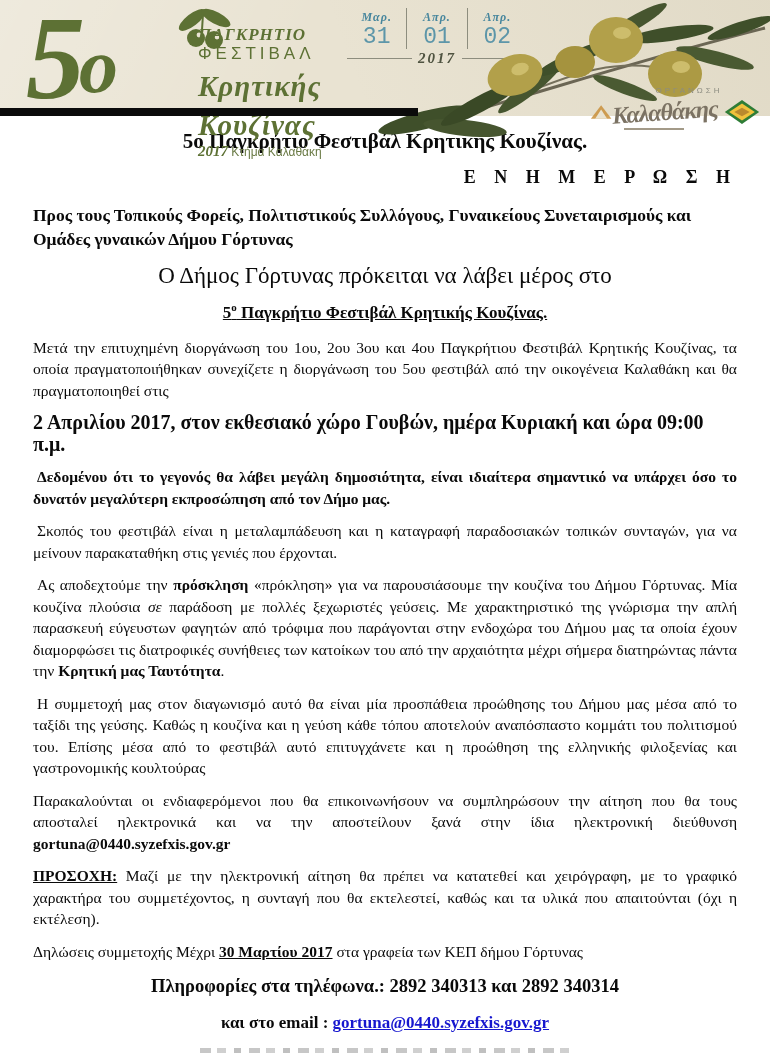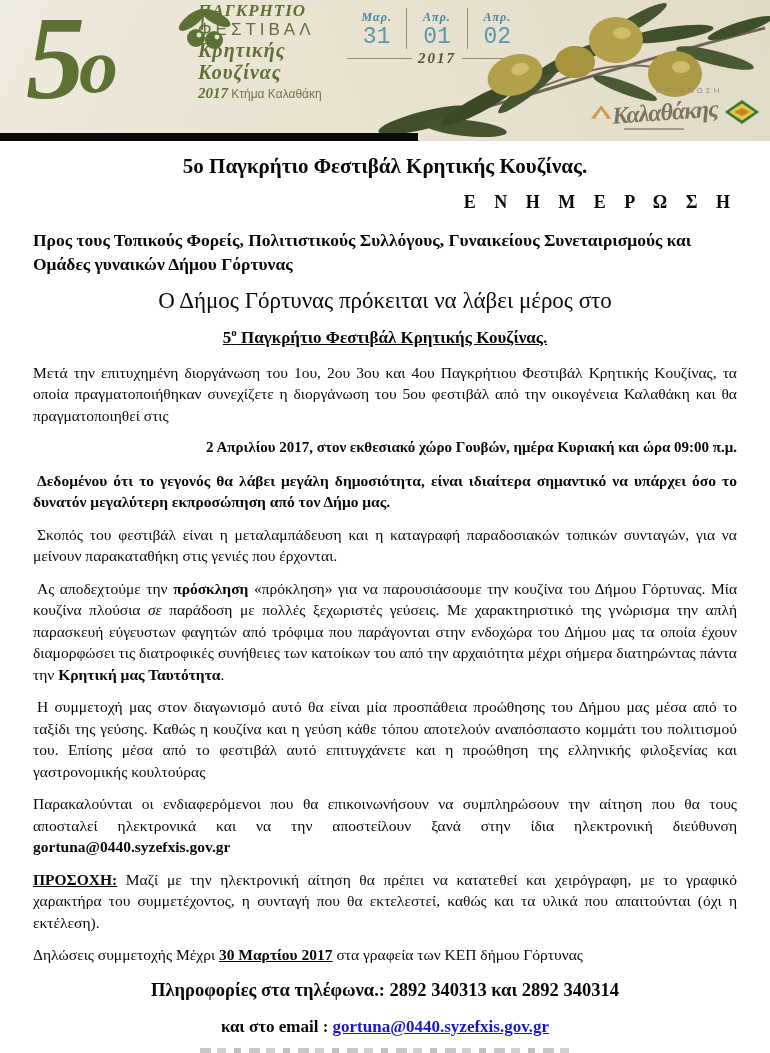--- a/index.html
+++ b/index.html
@@ -4,35 +4,35 @@
 <style>
   html,body { margin:0; padding:0; background:#ffffff; }
   .page {
     position:relative; width:770px; height:1053px; margin:0 auto;
     background:#ffffff; overflow:hidden;
     font-family:"Liberation Serif", serif; color:#0a0a0a;
   }
 
   
   .banner {
-    position:relative; width:770px; height:141px;
+    position:relative; width:770px; height:116px;
     background:
       linear-gradient(115deg, rgba(255,255,255,.25) 0%, rgba(0,0,0,0) 40%),
       linear-gradient(250deg, rgba(190,180,150,.18) 0%, rgba(0,0,0,0) 55%),
       #e9e3d2;
   }
   .logo5 { position:absolute; left:26px; top:0px; color:#5d7134; font-style:italic; font-weight:bold; line-height:1; }
   .logo5 .five { font-size:118px; letter-spacing:-6px; }
   .logo5 .omicron { font-size:78px; vertical-align:6px; }
   .logo5-sprig { position:absolute; left:148px; top:6px; }
 
-  .logo-text { position:absolute; left:198px; top:2px; color:#5d7134; line-height:1; }
+  .logo-text { position:absolute; left:198px; top:26px; color:#5d7134; line-height:1; }
   .logo-text .l1 { font-weight:bold; font-style:italic; font-size:17px; letter-spacing:1px; }
   .logo-text .l2 { font-size:17px; letter-spacing:4px; margin-top:2px; font-family:"Liberation Sans",sans-serif; font-weight:300;}
-  .logo-text .l3, .logo-text .l4 { font-weight:bold; font-style:italic; font-size:20px; margin-top:2px; letter-spacing:1px;}
+  .logo-text .l3, .logo-text .l4 { font-weight:bold; font-style:italic; font-size:29px; margin-top:10px; letter-spacing:1px;}
   .logo-text .l5 { margin-top:4px; font-size:13px; }
   .logo-text .l5 .yr { font-weight:bold; font-style:italic; font-size:15px; }
   .logo-text .l5 .venue { font-family:"Liberation Sans",sans-serif; font-size:12px; color:#6a7a45; }
 
   .dates { position:absolute; left:347px; top:8px; width:180px; }
   .dates-row { display:flex; align-items:stretch; }
   .date-col { flex:1; text-align:center; padding:2px 0 0; }
   .date-col + .date-col { border-left:1.5px solid #8d8d7e; }
   .date-month { color:#47869d; font-style:italic; font-weight:bold; font-size:12px; letter-spacing:1px; }
   .date-day { color:#5d96a9; font-size:23px; line-height:1.05; font-family:Liberation Mono, monospace; font-weight:400; }
@@ -55,21 +55,21 @@
   .doc-subtitle { text-align:right; font-size:18px; font-weight:bold; letter-spacing:7px; margin:0 0 15px; }
   .addressees { text-align:left; font-size:17.5px; font-weight:bold; line-height:24px; margin:0 0 12px; }
   .lead { text-align:center; font-size:23px; font-weight:normal; margin:0 0 12px; }
   .festival-heading { text-align:center; font-size:17px; font-weight:bold; margin:0 0 14px; }
   .festival-heading .inner { text-decoration:underline; }
   .festival-heading sup { font-size:11px; }
 
   .para { font-size:15.5px; line-height:21.5px; text-align:justify; margin:0 0 11px; }
   .para.indent { text-indent:4px; }
   .para.bold { font-weight:bold; }
-  .center-bold { text-align:right; font-size:15px; font-weight:bold; margin:0 0 11px; line-height:21.5px;}
+  .center-bold { text-align:left; font-size:20px; font-weight:bold; margin:0 0 11px; line-height:21.5px;}
   .b { font-weight:bold; }
   .i { font-style:italic; }
   .bu { font-weight:bold; text-decoration:underline; }
   .tel-line { text-align:center; font-size:18.5px; font-weight:bold; margin:4px 0 16px; }
   .email-line { text-align:center; font-size:17px; font-weight:bold; margin:0 0 0; }
   .email-link { color:#1717cf; text-decoration:underline; cursor:pointer; }
   .dilo { margin:2px 0 14px; }
 
   .cutoff-sliver {
     position:absolute; left:200px; bottom:0; width:372px; height:5px; overflow:hidden;

